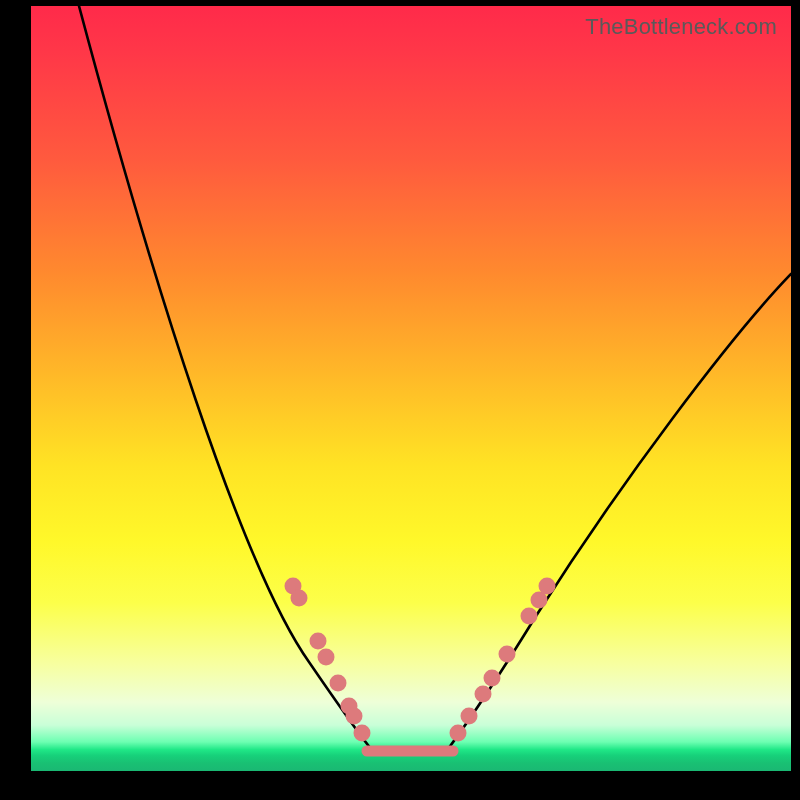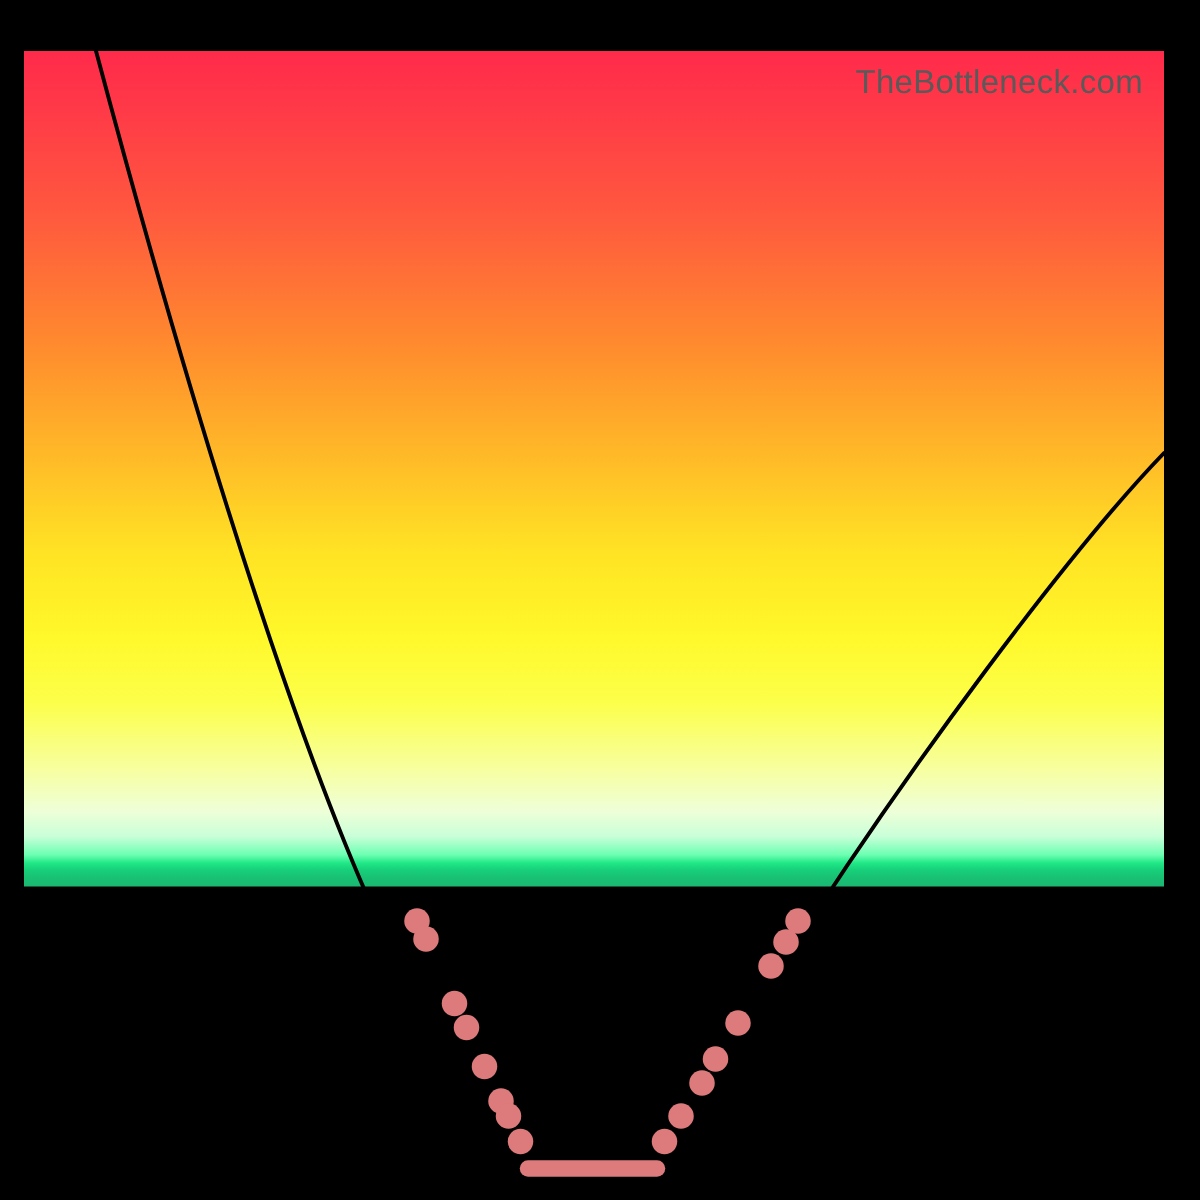--- a/index.html
+++ b/index.html
@@ -12,43 +12,42 @@
     font-family: Arial, Helvetica, sans-serif;
   }
   .stage {
     position: relative;
     width: 800px;
     height: 800px;
     background: #000;
   }
   .plot {
     position: absolute;
-    left: 16px;
+    left: 31px;
     top: 6px;
     width: 760px;
-    height: 557px;
+    height: 765px;
     background: linear-gradient(to bottom,
       #ff2a4a 0%,
       #ff3748 6%,
       #ff5a3e 20%,
       #ff8a2e 35%,
       #ffb828 48%,
       #ffe324 60%,
       #fff82a 70%,
       #fcff4a 78%,
       #f7ffa0 86%,
       #eeffd8 91%,
       #c9ffd8 94%,
       #6dffb2 96.2%,
       #20e887 97.2%,
       #17d07a 98%,
       #19c073 99%,
       #1ab873 100%
     );
-    margin-top: 28px;
   }
   .watermark {
     position: absolute;
     top: 8px;
     right: 14px;
     color: #5a5a5a;
     font-size: 22px;
     letter-spacing: 0.2px;
     font-weight: 500;
     pointer-events: none;

